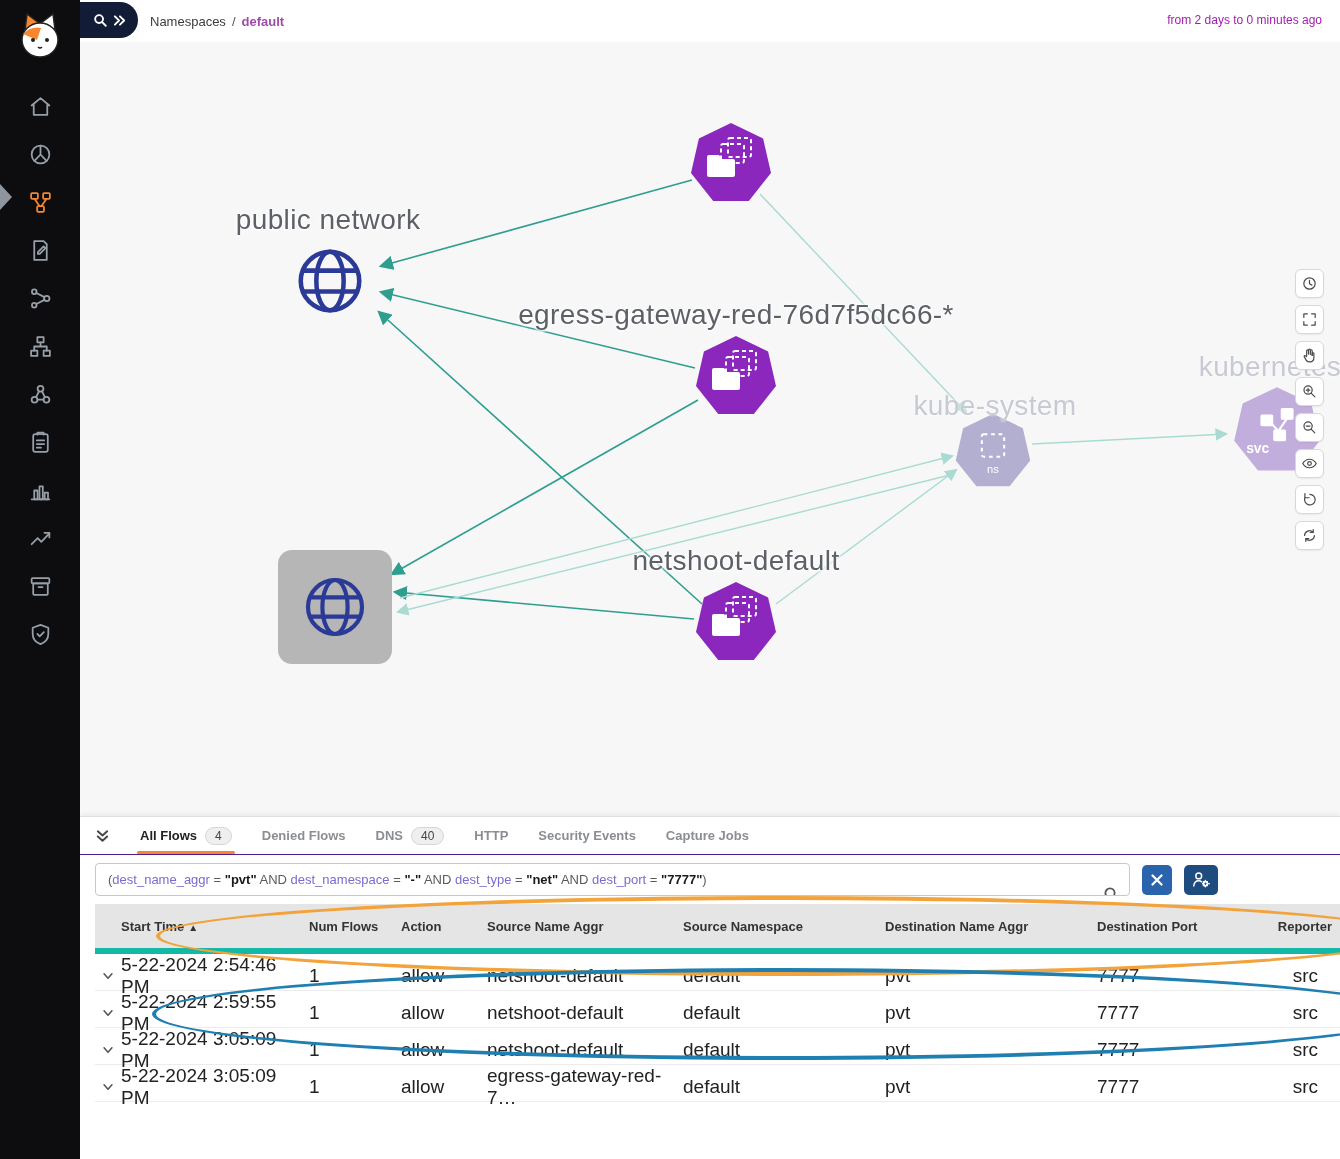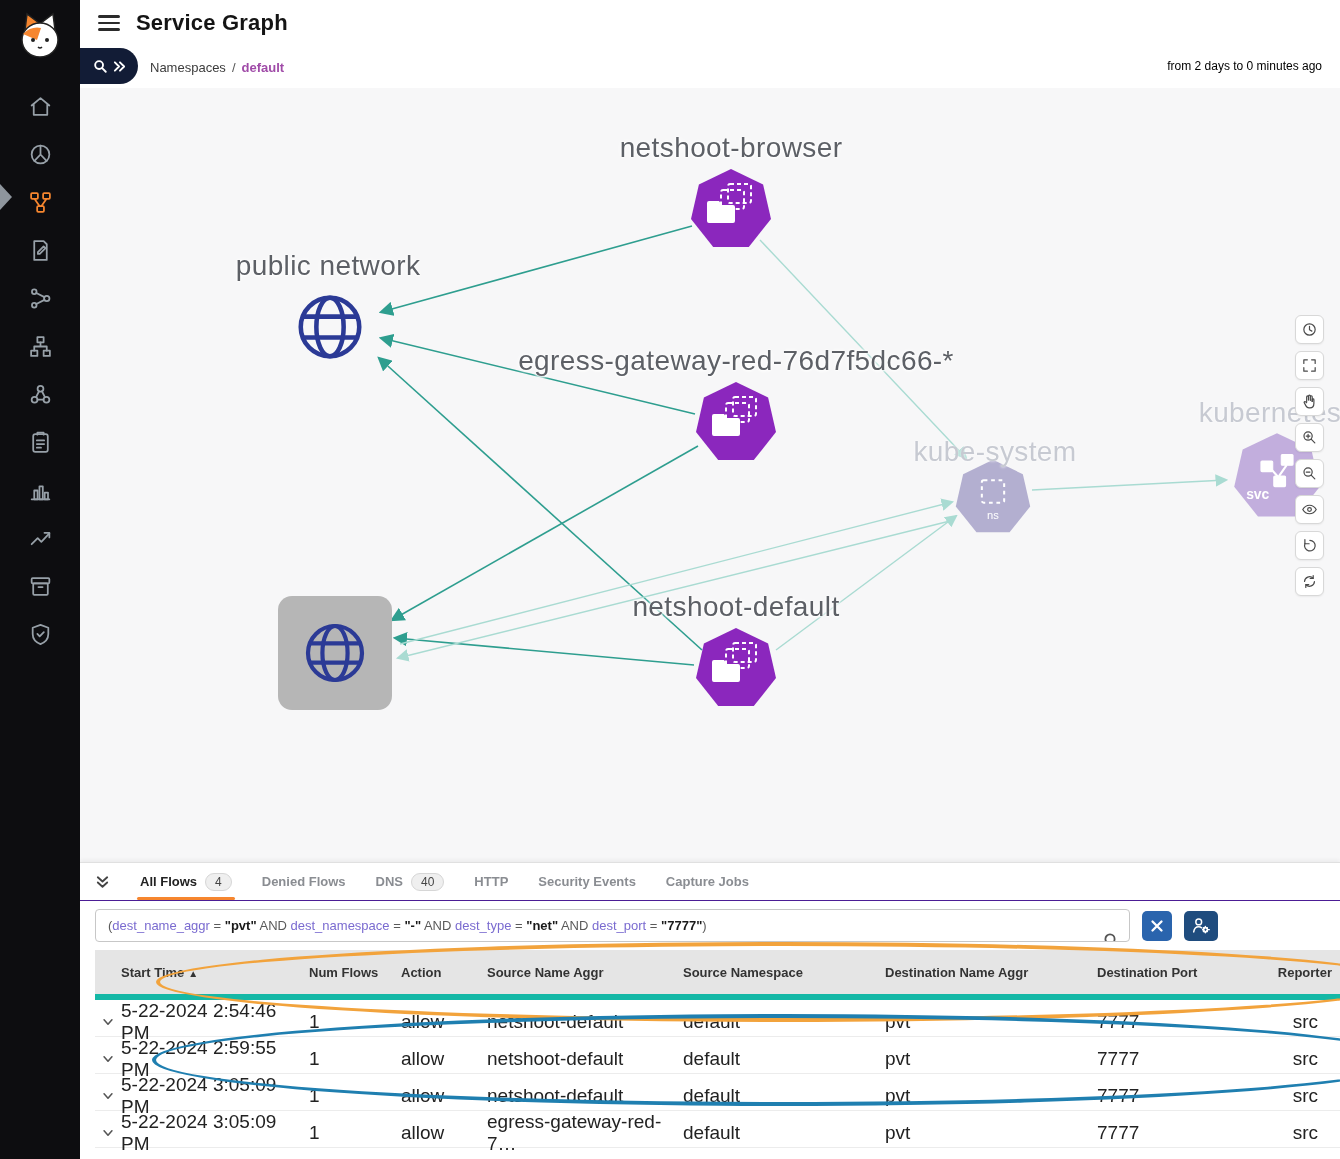--- a/index.html
+++ b/index.html
@@ -23,21 +23,21 @@
   .hamburger span { display:block; height:2.5px; background:#2b2b2b; margin:4px 0; border-radius:2px; }
   .page-title { margin-left:16px; font-size:22px; font-weight:700; color:#141414; letter-spacing:.2px; }
 
   .crumbrow { position:relative; height:42px; background:#fff; display:flex; align-items:center; }
   .search-pill { position:absolute; left:0; top:2px; width:58px; height:36px; background:#121c36;
                  border-radius:0 18px 18px 0; display:flex; align-items:center; justify-content:center; gap:5px; cursor:pointer; }
   .search-pill svg { stroke:#fff; fill:none; stroke-width:2; stroke-linecap:round; stroke-linejoin:round; }
   .breadcrumb { margin-left:70px; font-size:13px; color:#555; display:flex; align-items:center; gap:6px; }
   .crumb-root { color:#3c3c3c; cursor:pointer; }
   .crumb-current { color:#A04BA8; font-weight:600; cursor:pointer; }
-  .timerange { position:absolute; right:18px; top:13px; font-size:12px; color:#000000; }
+  .timerange { position:absolute; right:18px; top:13px; font-size:12px; color:#a21caf; }
 
   
   .canvas { position:relative; height:774px; background:#f7f7f8; overflow:hidden; }
   .edges { position:absolute; left:0; top:0; z-index:1; }
   .node { position:absolute; z-index:2; cursor:pointer; }
   .node-label { position:absolute; transform:translateX(-50%); z-index:3; white-space:nowrap;
                 font-size:28px; color:#5d6066; letter-spacing:.4px;
                 text-shadow:0 0 3px #fff,0 0 3px #fff,0 0 6px #fff,0 1px 3px #fff; }
   .node-label.faded { color:#c7cad2; text-shadow:0 0 3px #fff; }
   .pvt-box { position:absolute; width:114px; height:114px; border-radius:14px; background:#b6b6b6; z-index:2;
@@ -183,28 +183,20 @@
       <svg viewBox="0 0 24 24">
           <path d="M12 2.8l7.5 2.7v6c0 4.8-3.2 8-7.5 9.7C7.7 19.5 4.5 16.3 4.5 11.5v-6z"></path>
           <path d="M9 11.5l2.2 2.2 4-4"></path>
         </svg>
     </div>
     <div class="active-marker"></div>
   </aside>
 
   <div class="main">
 
-    <header class="topbar">
-      <div class="hamburger">
-          <span></span>
-          <span></span>
-          <span></span>
-        </div>
-      <div class="page-title">Service Graph</div>
-    </header>
 
     <div class="crumbrow">
       <div class="search-pill">
         <svg width="15" height="15" viewBox="0 0 16 16">
             <circle cx="6.5" cy="6.5" r="4.2"></circle>
             <path d="M9.8 9.8L13.6 13.6"></path>
           </svg>
         <svg width="13" height="13" viewBox="0 0 14 14">
             <path d="M2 2.5L6.5 7 2 11.5M7.5 2.5L12 7 7.5 11.5"></path>
           </svg>
@@ -232,21 +224,20 @@
         <line x1="615" y1="326" x2="301" y2="250" stroke="#2E9E8F" stroke-width="1.6" marker-end="url(#arrT)"></line>
         <line x1="618" y1="358" x2="312" y2="532" stroke="#2E9E8F" stroke-width="1.6" marker-end="url(#arrT)"></line>
         <line x1="622" y1="562" x2="299" y2="270" stroke="#2E9E8F" stroke-width="1.6" marker-end="url(#arrT)"></line>
         <line x1="614" y1="577" x2="315" y2="550" stroke="#2E9E8F" stroke-width="1.6" marker-end="url(#arrT)"></line>
         <line x1="696" y1="562" x2="876" y2="428" stroke="#A9DBD2" stroke-width="1.4" marker-end="url(#arrL)"></line>
         <line x1="320" y1="556" x2="872" y2="414" stroke="#A9DBD2" stroke-width="1.4" marker-end="url(#arrL)"></line>
         <line x1="874" y1="432" x2="318" y2="570" stroke="#A9DBD2" stroke-width="1.4" marker-end="url(#arrL)"></line>
         <line x1="952" y1="402" x2="1146" y2="392" stroke="#A9DBD2" stroke-width="1.4" marker-end="url(#arrL)"></line>
       </svg>
 
-      <div class="node-label" style="left:651px; top:44px;">netshoot-browser</div>
       <div class="node-label" style="left:248px; top:162px;">public network</div>
       <div class="node-label" style="left:656px; top:257px;">egress-gateway-red-76d7f5dc66-*</div>
       <div class="node-label faded" style="left:915px; top:331px;margin-top:17px;">kube-system</div>
       <div class="node-label faded" style="left:1190px; top:309px;">kubernetes</div>
       <div class="node-label" style="left:656px; top:503px;">netshoot-default</div>
 
       <svg class="node" style="left:608px; top:79px;" width="86" height="86" viewBox="0 0 86 86">
         <polygon points="43,2 75.1,17.4 83,52.1 60.8,79.9 25.2,79.9 3,52.1 10.9,17.4" fill="#8B27BD"></polygon>
         <rect x="40" y="17" width="23" height="19" rx="2" fill="none" stroke="#fff" stroke-width="2" stroke-dasharray="4 3"></rect>
         <rect x="33" y="23" width="23" height="19" rx="2" fill="none" stroke="#fff" stroke-width="2" stroke-dasharray="4 3"></rect>

